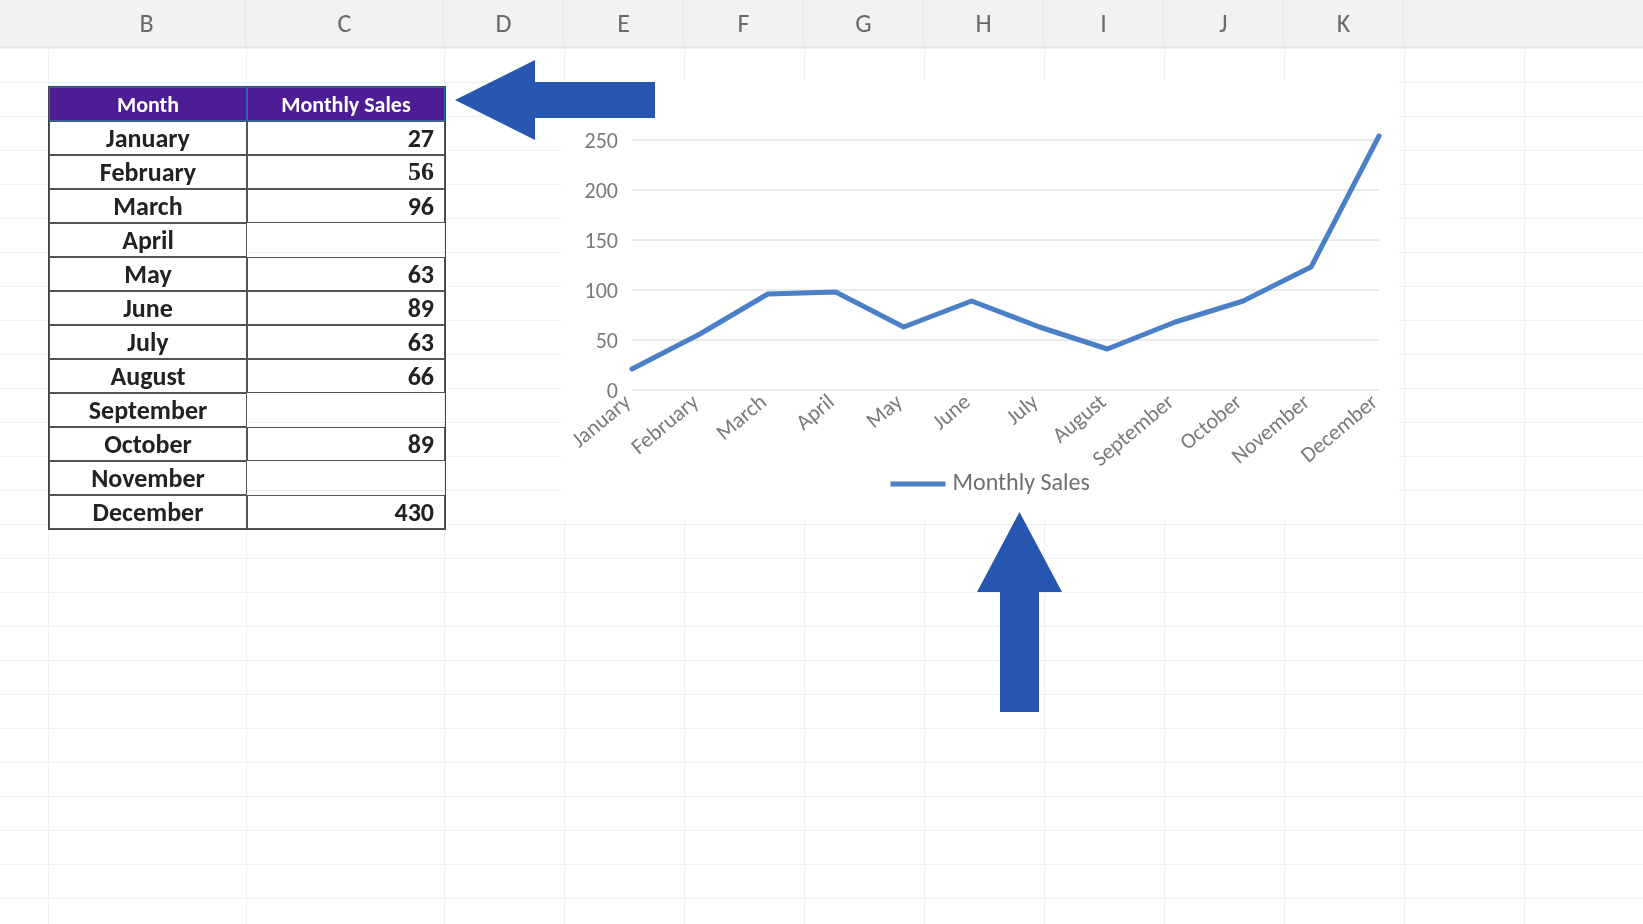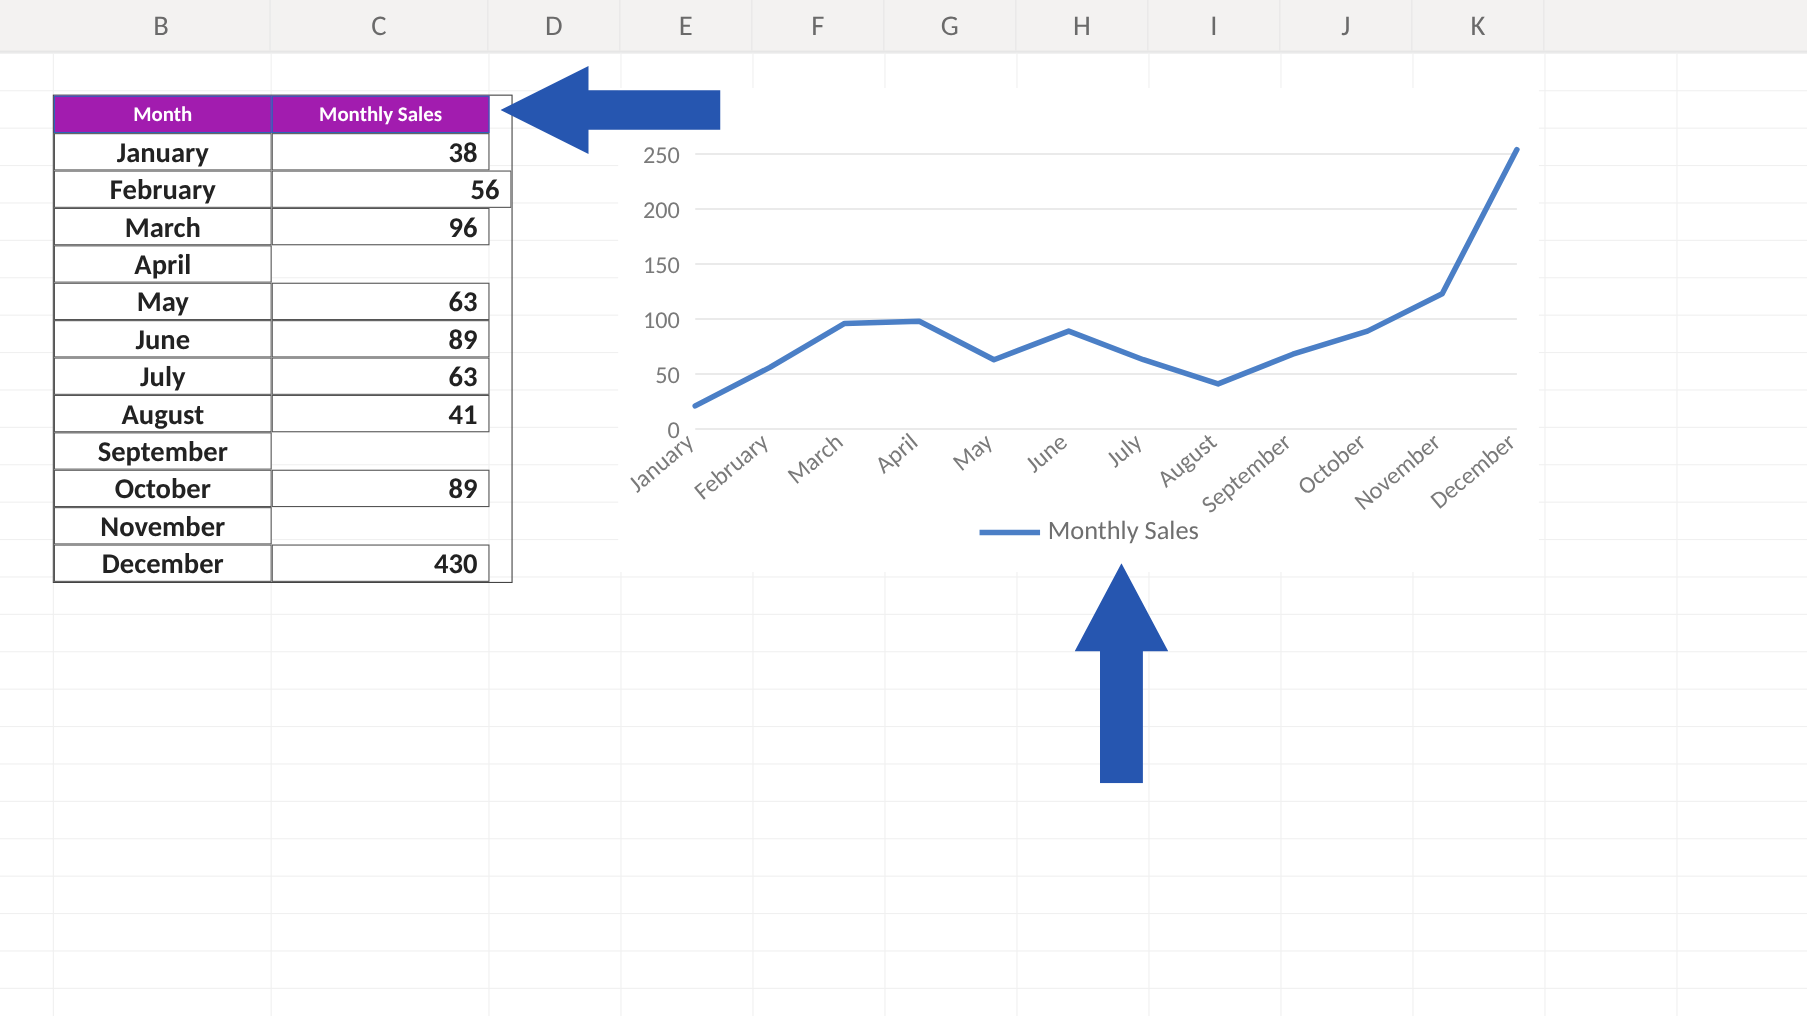--- a/index.html
+++ b/index.html
@@ -25,21 +25,21 @@
     
     .col-lines { position: absolute; top: 48px; bottom: 0; }
     .col-line { position: absolute; top: 0; bottom: 0; width: 1px; background: #f0f0f0; }
 
     
     .data-table {
       position: absolute; top: 86px; border: 1px solid #444;
     }
     .thead-row { display: flex; }
     .th {
-      background: #a21caf; color: #fff; font-weight: 700; font-size: 19px;
+      background: #4c1d95; color: #fff; font-weight: 700; font-size: 22px;
       display: flex; align-items: center; justify-content: center;
       border: 1px solid #2a65b8;
     }
     .tbody-row { display: flex; }
     .td {
       background: #fff; font-size: 26px; color: #222; border: 1px solid #555;
       display: flex; align-items: center; padding: 0 10px;
       font-weight: 600;
     }
     .td.month { justify-content: center; }
@@ -123,25 +123,25 @@
     </div>
 
   <div class="data-table" style="left: 48px; top: 86px;">
     <div class="thead-row">
       <div class="th" style="width: 198px; height: 34px;">Month</div>
       <div class="th" style="width: 198px; height: 34px;">Monthly Sales</div>
     </div>
     <div class="tbody">
         <div class="tbody-row">
           <div class="td month" style="width: 198px; height: 34px;">January</div>
-          <div class="td value" style="width: 198px; height: 34px;">38</div>
+          <div class="td value" style="width: 198px; height: 34px;">27</div>
         </div>
         <div class="tbody-row">
           <div class="td month" style="width: 198px; height: 34px;">February</div>
-          <div class="td value" style="width: 218px; height: 34px;">56</div>
+          <div class="td value" style="width: 198px; height: 34px; font-family: Liberation Serif, serif;">56</div>
         </div>
         <div class="tbody-row">
           <div class="td month" style="width: 198px; height: 34px;">March</div>
           <div class="td value" style="width: 198px; height: 34px;">96</div>
         </div>
         <div class="tbody-row">
           <div class="td month" style="width: 198px; height: 34px;">April</div>
         </div>
         <div class="tbody-row">
           <div class="td month" style="width: 198px; height: 34px;">May</div>
@@ -150,21 +150,21 @@
         <div class="tbody-row">
           <div class="td month" style="width: 198px; height: 34px;">June</div>
           <div class="td value" style="width: 198px; height: 34px;">89</div>
         </div>
         <div class="tbody-row">
           <div class="td month" style="width: 198px; height: 34px;">July</div>
           <div class="td value" style="width: 198px; height: 34px;">63</div>
         </div>
         <div class="tbody-row">
           <div class="td month" style="width: 198px; height: 34px;">August</div>
-          <div class="td value" style="width: 198px; height: 34px;">41</div>
+          <div class="td value" style="width: 198px; height: 34px;">66</div>
         </div>
         <div class="tbody-row">
           <div class="td month" style="width: 198px; height: 34px;">September</div>
         </div>
         <div class="tbody-row">
           <div class="td month" style="width: 198px; height: 34px;">October</div>
           <div class="td value" style="width: 198px; height: 34px;">89</div>
         </div>
         <div class="tbody-row">
           <div class="td month" style="width: 198px; height: 34px;">November</div>

